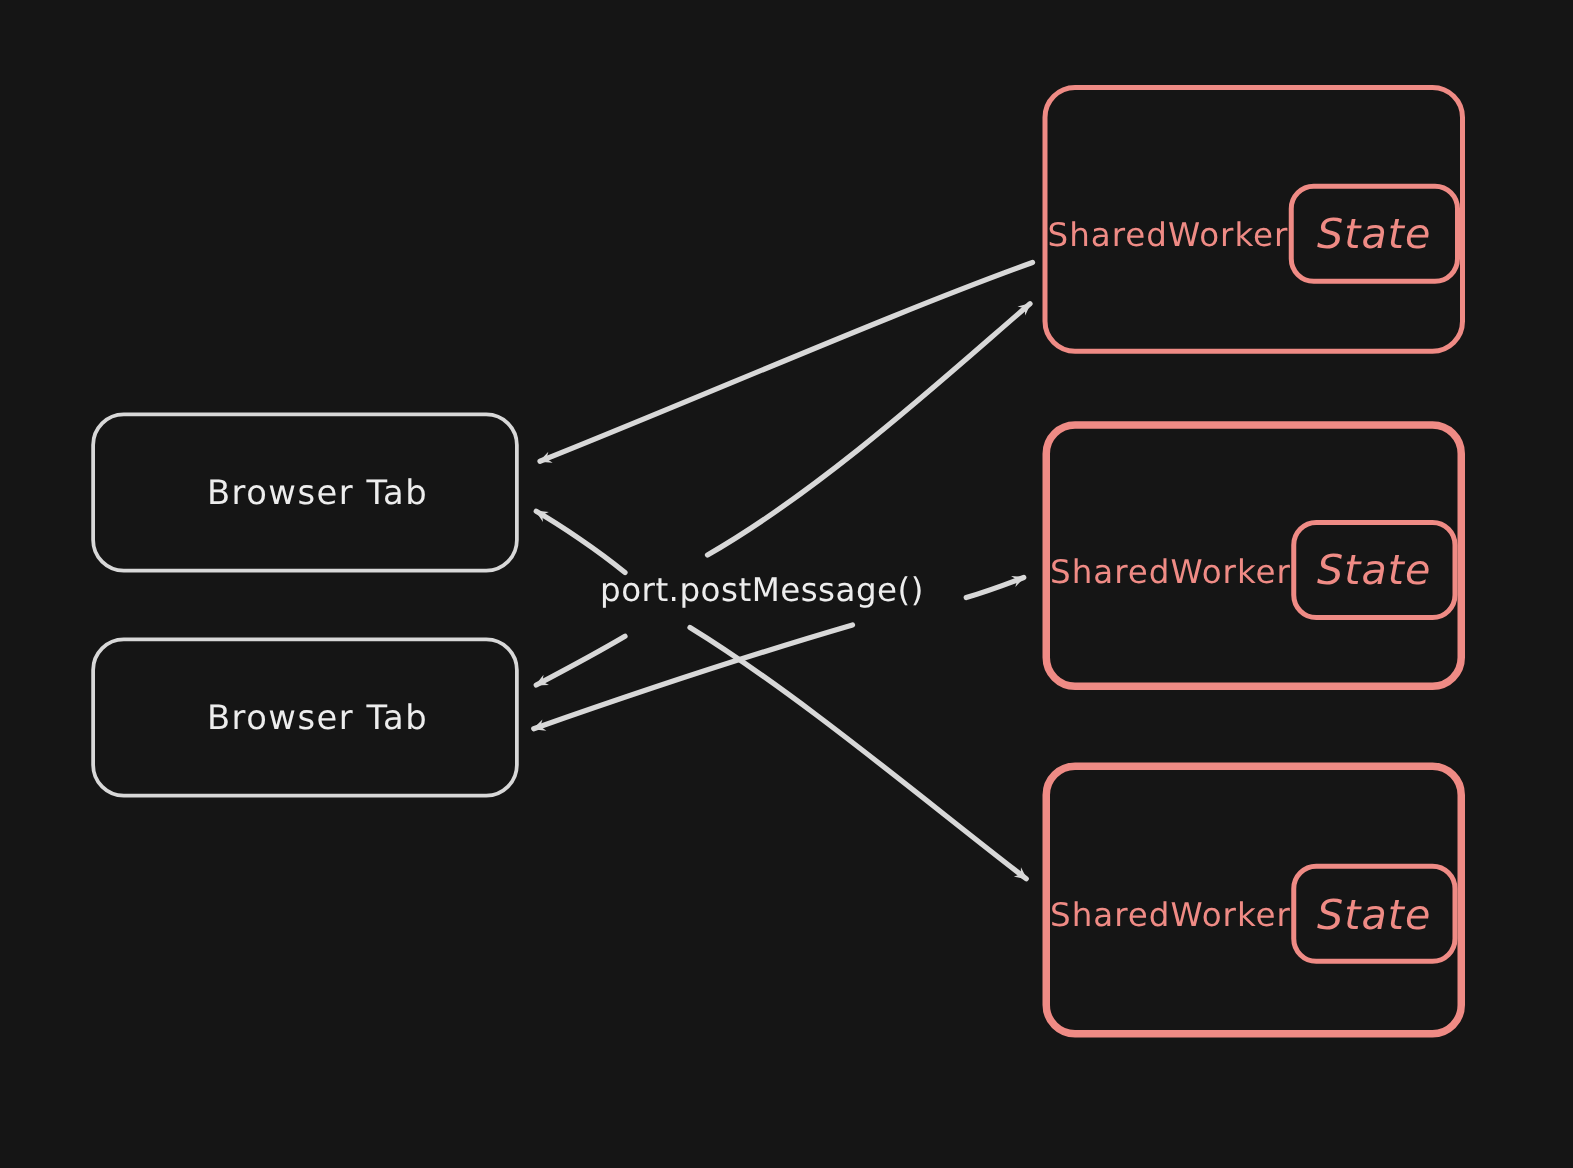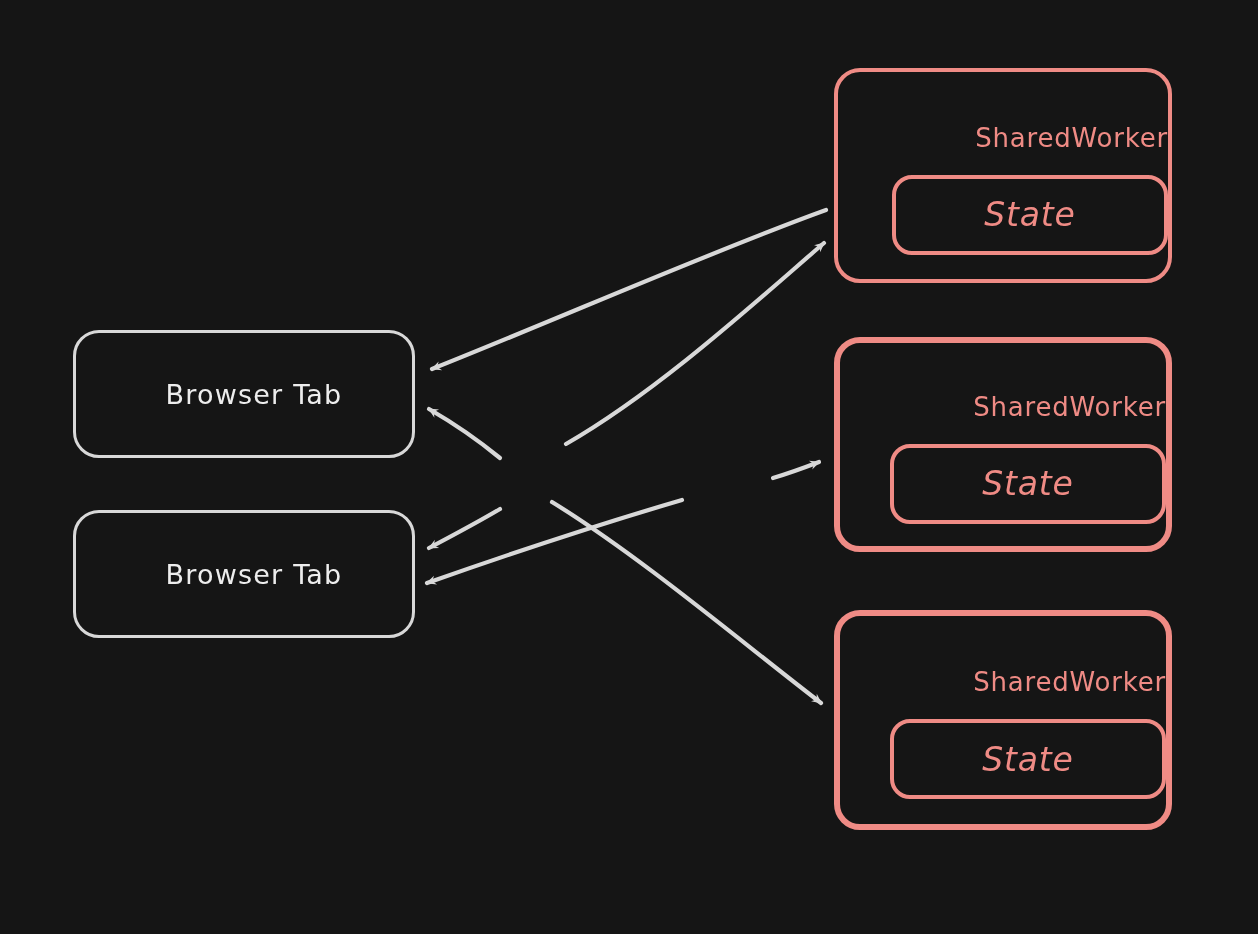--- a/index.html
+++ b/index.html
@@ -40,22 +40,22 @@
   .tab-label {
     font-size: 27px;
     color: #ededed;
     letter-spacing: 1.2px;
     font-family: "DejaVu Sans", sans-serif;
     margin-left: 20px;
   }
   .worker-node {
     border-color: #ef8b85;
     border-radius: 26px;
-    flex-direction: column;
-    align-items: flex-end;
+    flex-direction: row;
+    align-items: center;
   }
   .worker-node.thin { border-width: 4px; }
   .worker-node.thick { border-width: 6px; }
   .worker-title {
     font-size: 26px;
     color: #ef8b85;
     letter-spacing: 0.8px;
     margin-top: 26px;
   }
   .state-box {
@@ -131,14 +131,15 @@
     </div>
   </div>
 
   <div class="node worker-node thick" style="left:834px; top:610px; width:338px; height:220px;">
     <span class="worker-title">SharedWorker</span>
     <div class="state-box" style="width:276px; height:80px; margin-top:22px;">
       <span>State</span>
     </div>
   </div>
 
+  <div class="edge-label" style="left:480px; top:458px;">port.postMessage()</div>
 
 </div>
 
 </body></html>

